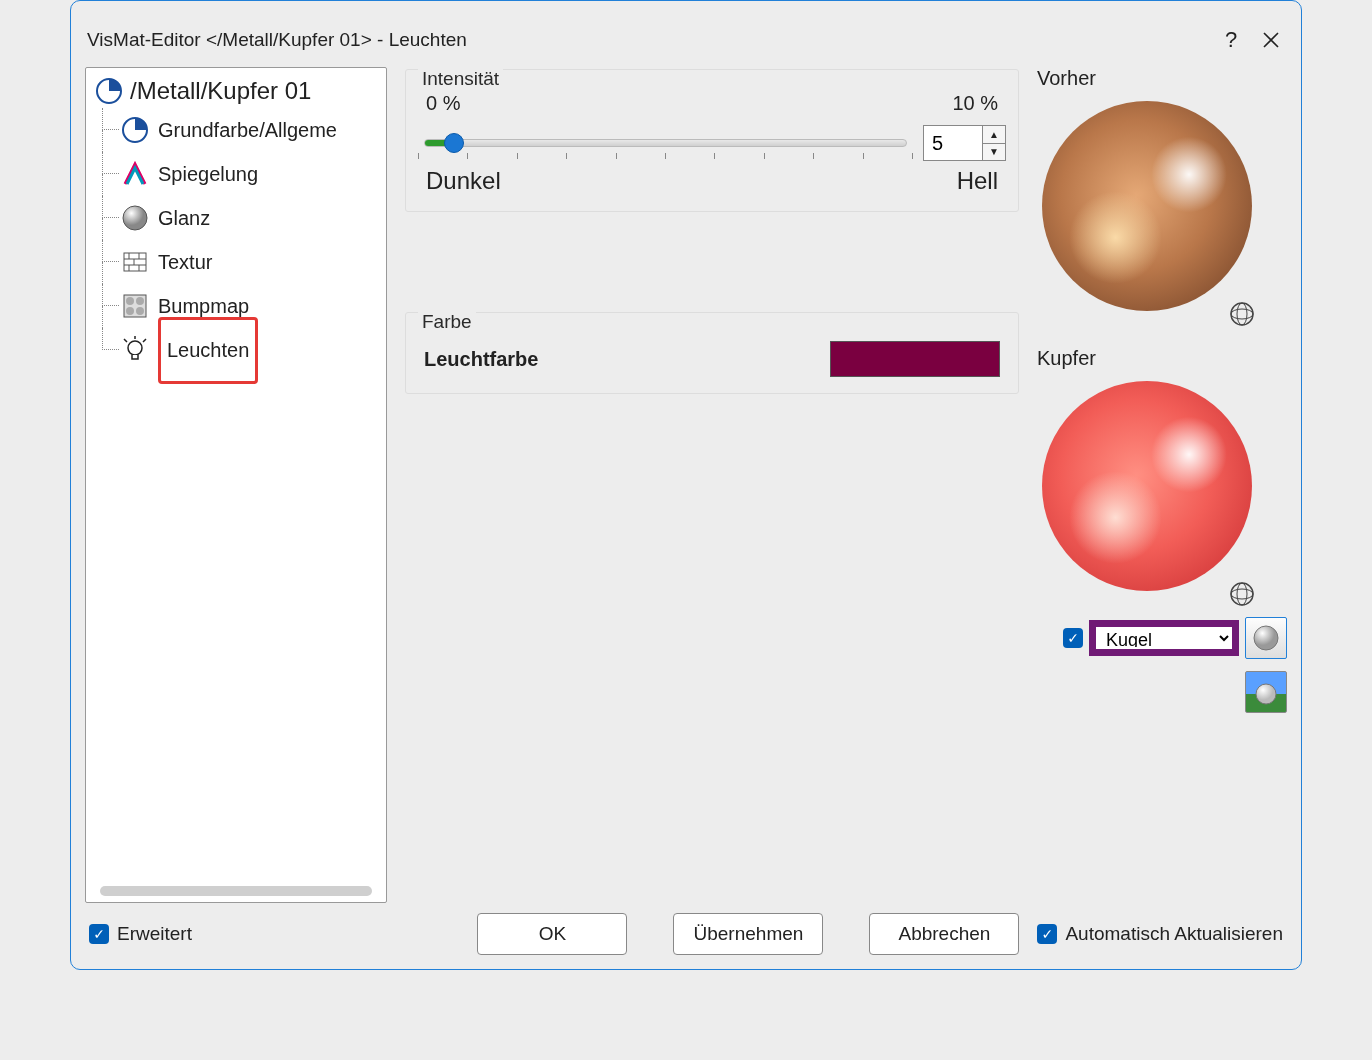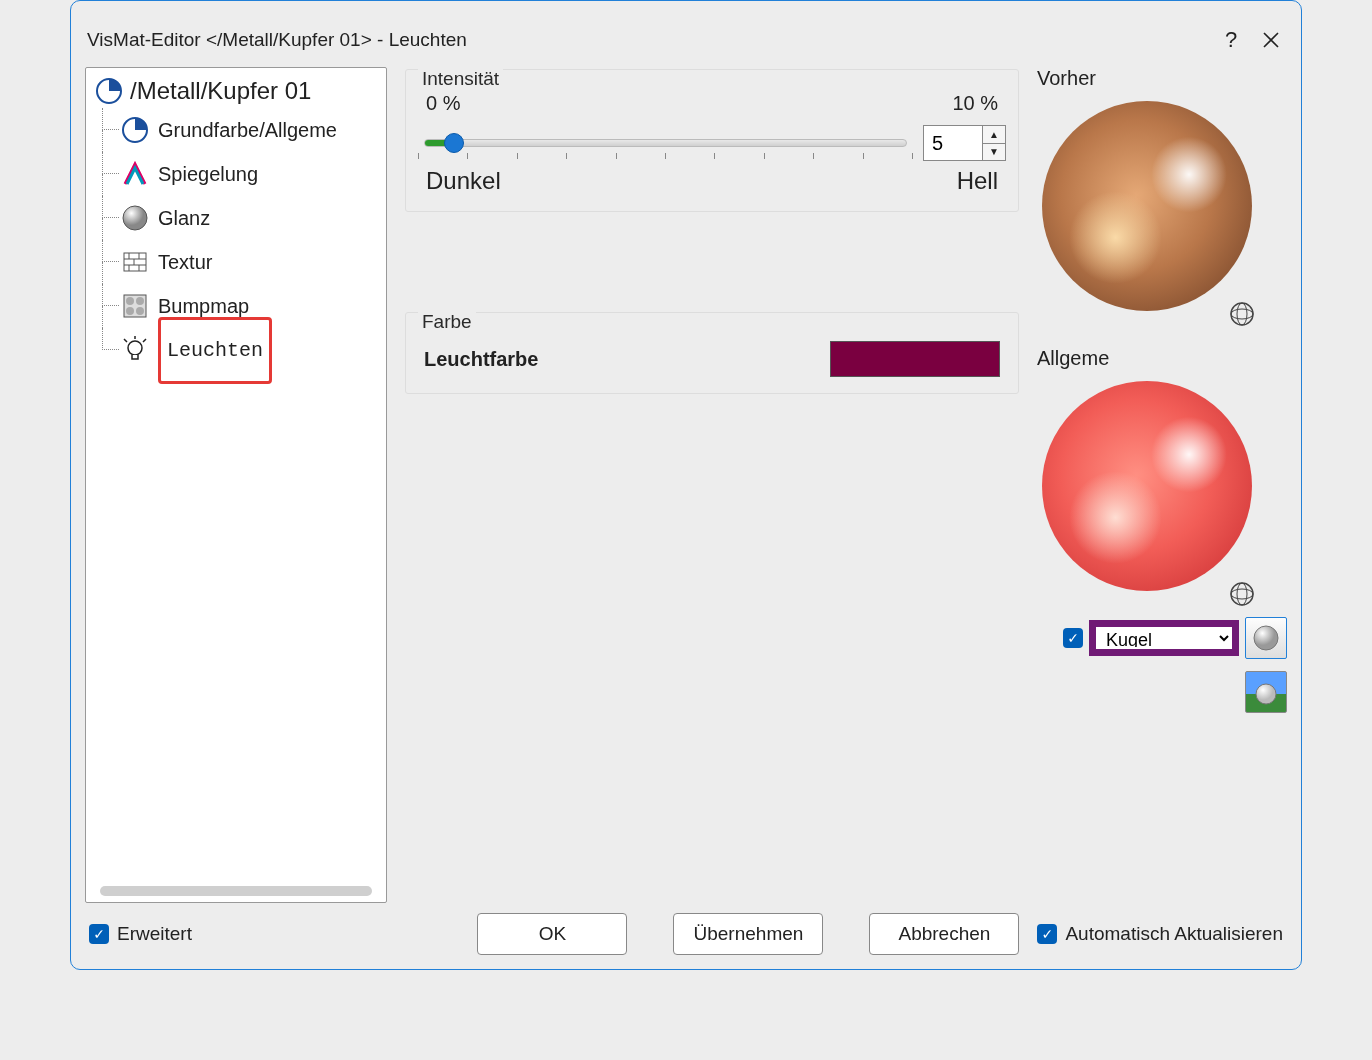--- a/index.html
+++ b/index.html
@@ -87,21 +87,20 @@
   }
   .tree-icon {
     width: 30px; height: 30px;
     display: inline-flex; align-items:center; justify-content:center;
     flex-shrink:0;
   }
   .tree-label.highlight {
     border: 3px solid #e53935;
     border-radius: 4px;
     padding: 19px 6px;
-    font-family: Liberation Mono, monospace;
   }
   .tree-scroll {
     height: 10px;
     margin: 4px 14px 6px 14px;
     background: #cfcfcf;
     border-radius: 5px;
   }
   .center {
     flex: 1;
     display: flex;
@@ -457,21 +456,21 @@
         <div class="globe-btn">
           <svg width="26" height="26" viewBox="0 0 26 26">
               <circle cx="13" cy="13" r="11" fill="none" stroke="#444" stroke-width="1.5"></circle>
               <ellipse cx="13" cy="13" rx="11" ry="5" fill="none" stroke="#444"></ellipse>
               <ellipse cx="13" cy="13" rx="5" ry="11" fill="none" stroke="#444"></ellipse>
             </svg>
         </div>
       </div>
 
       <div style="height:14px"></div>
-      <div class="preview-title">Allgeme</div>
+      <div class="preview-title">Kupfer</div>
       <div class="sphere-slot">
         <svg width="220" height="220" viewBox="0 0 220 220">
           <defs>
             <radialGradient id="red" cx="45%" cy="45%" r="60%">
               <stop offset="0%" stop-color="#ff8f82"></stop>
               <stop offset="60%" stop-color="#f25d57"></stop>
               <stop offset="100%" stop-color="#d83f3f"></stop>
             </radialGradient>
             <radialGradient id="rh1" cx="70%" cy="35%" r="18%">
                 <stop offset="0%" stop-color="#fff" stop-opacity="0.95"></stop>

